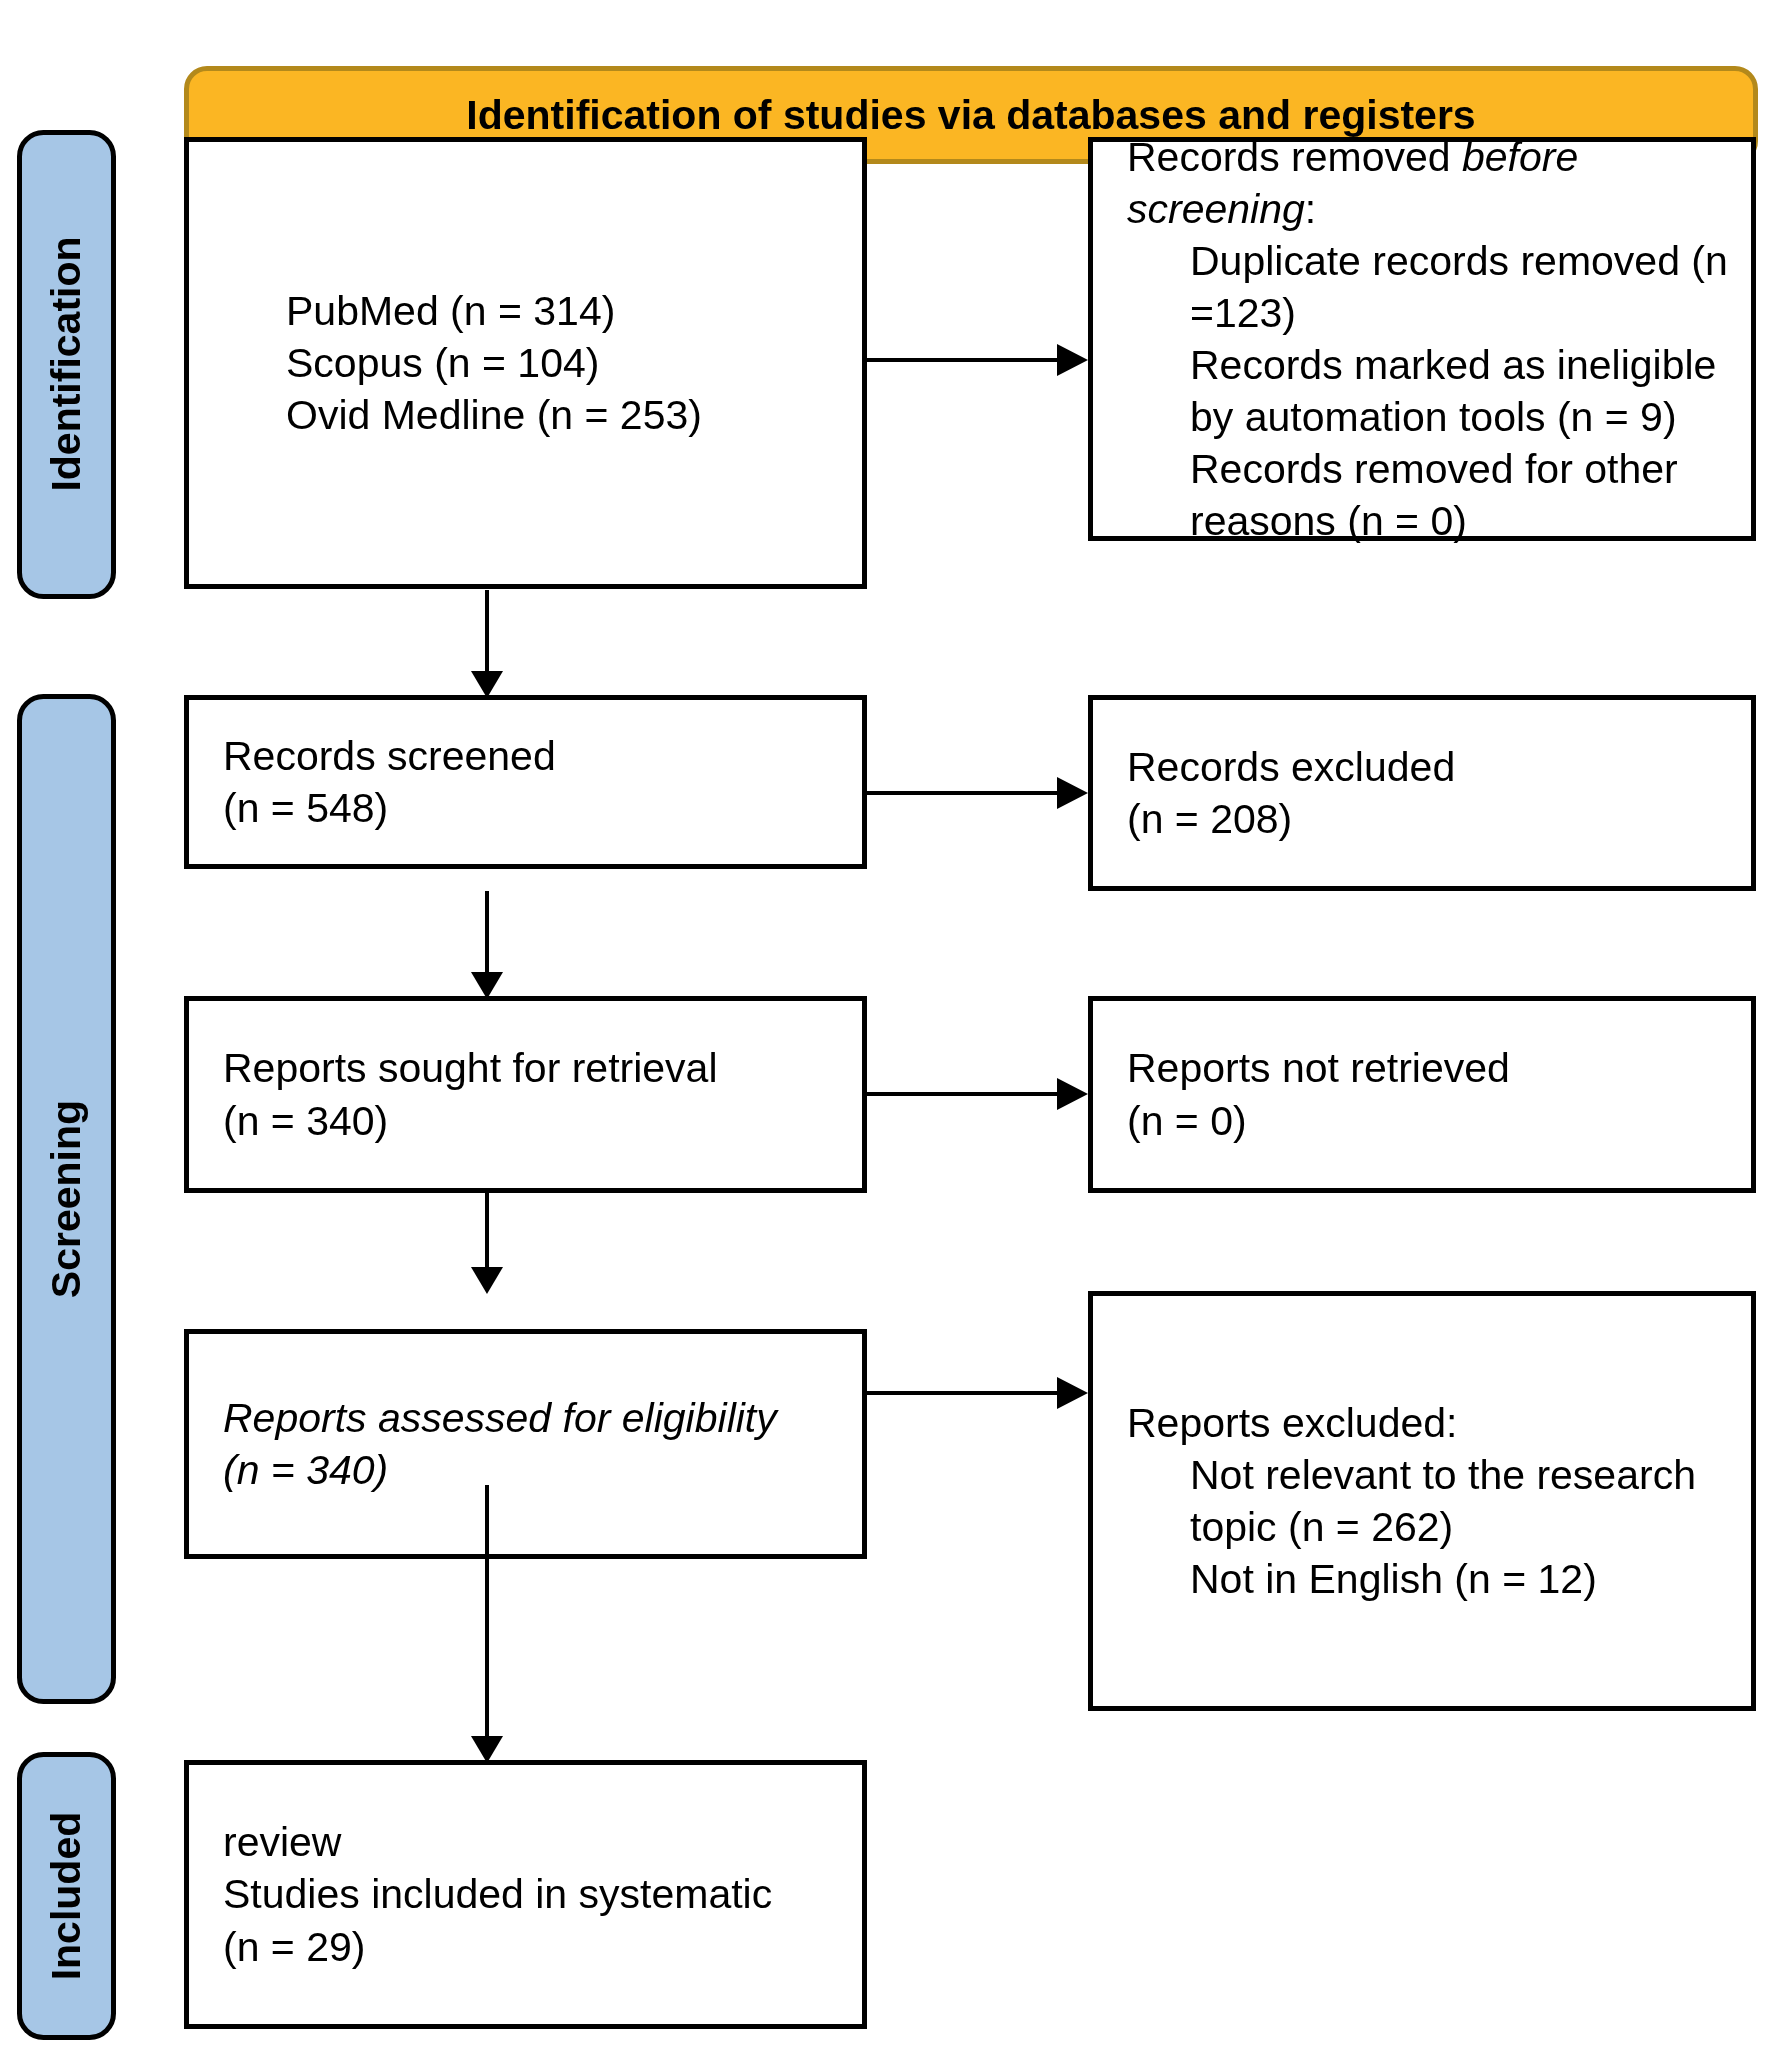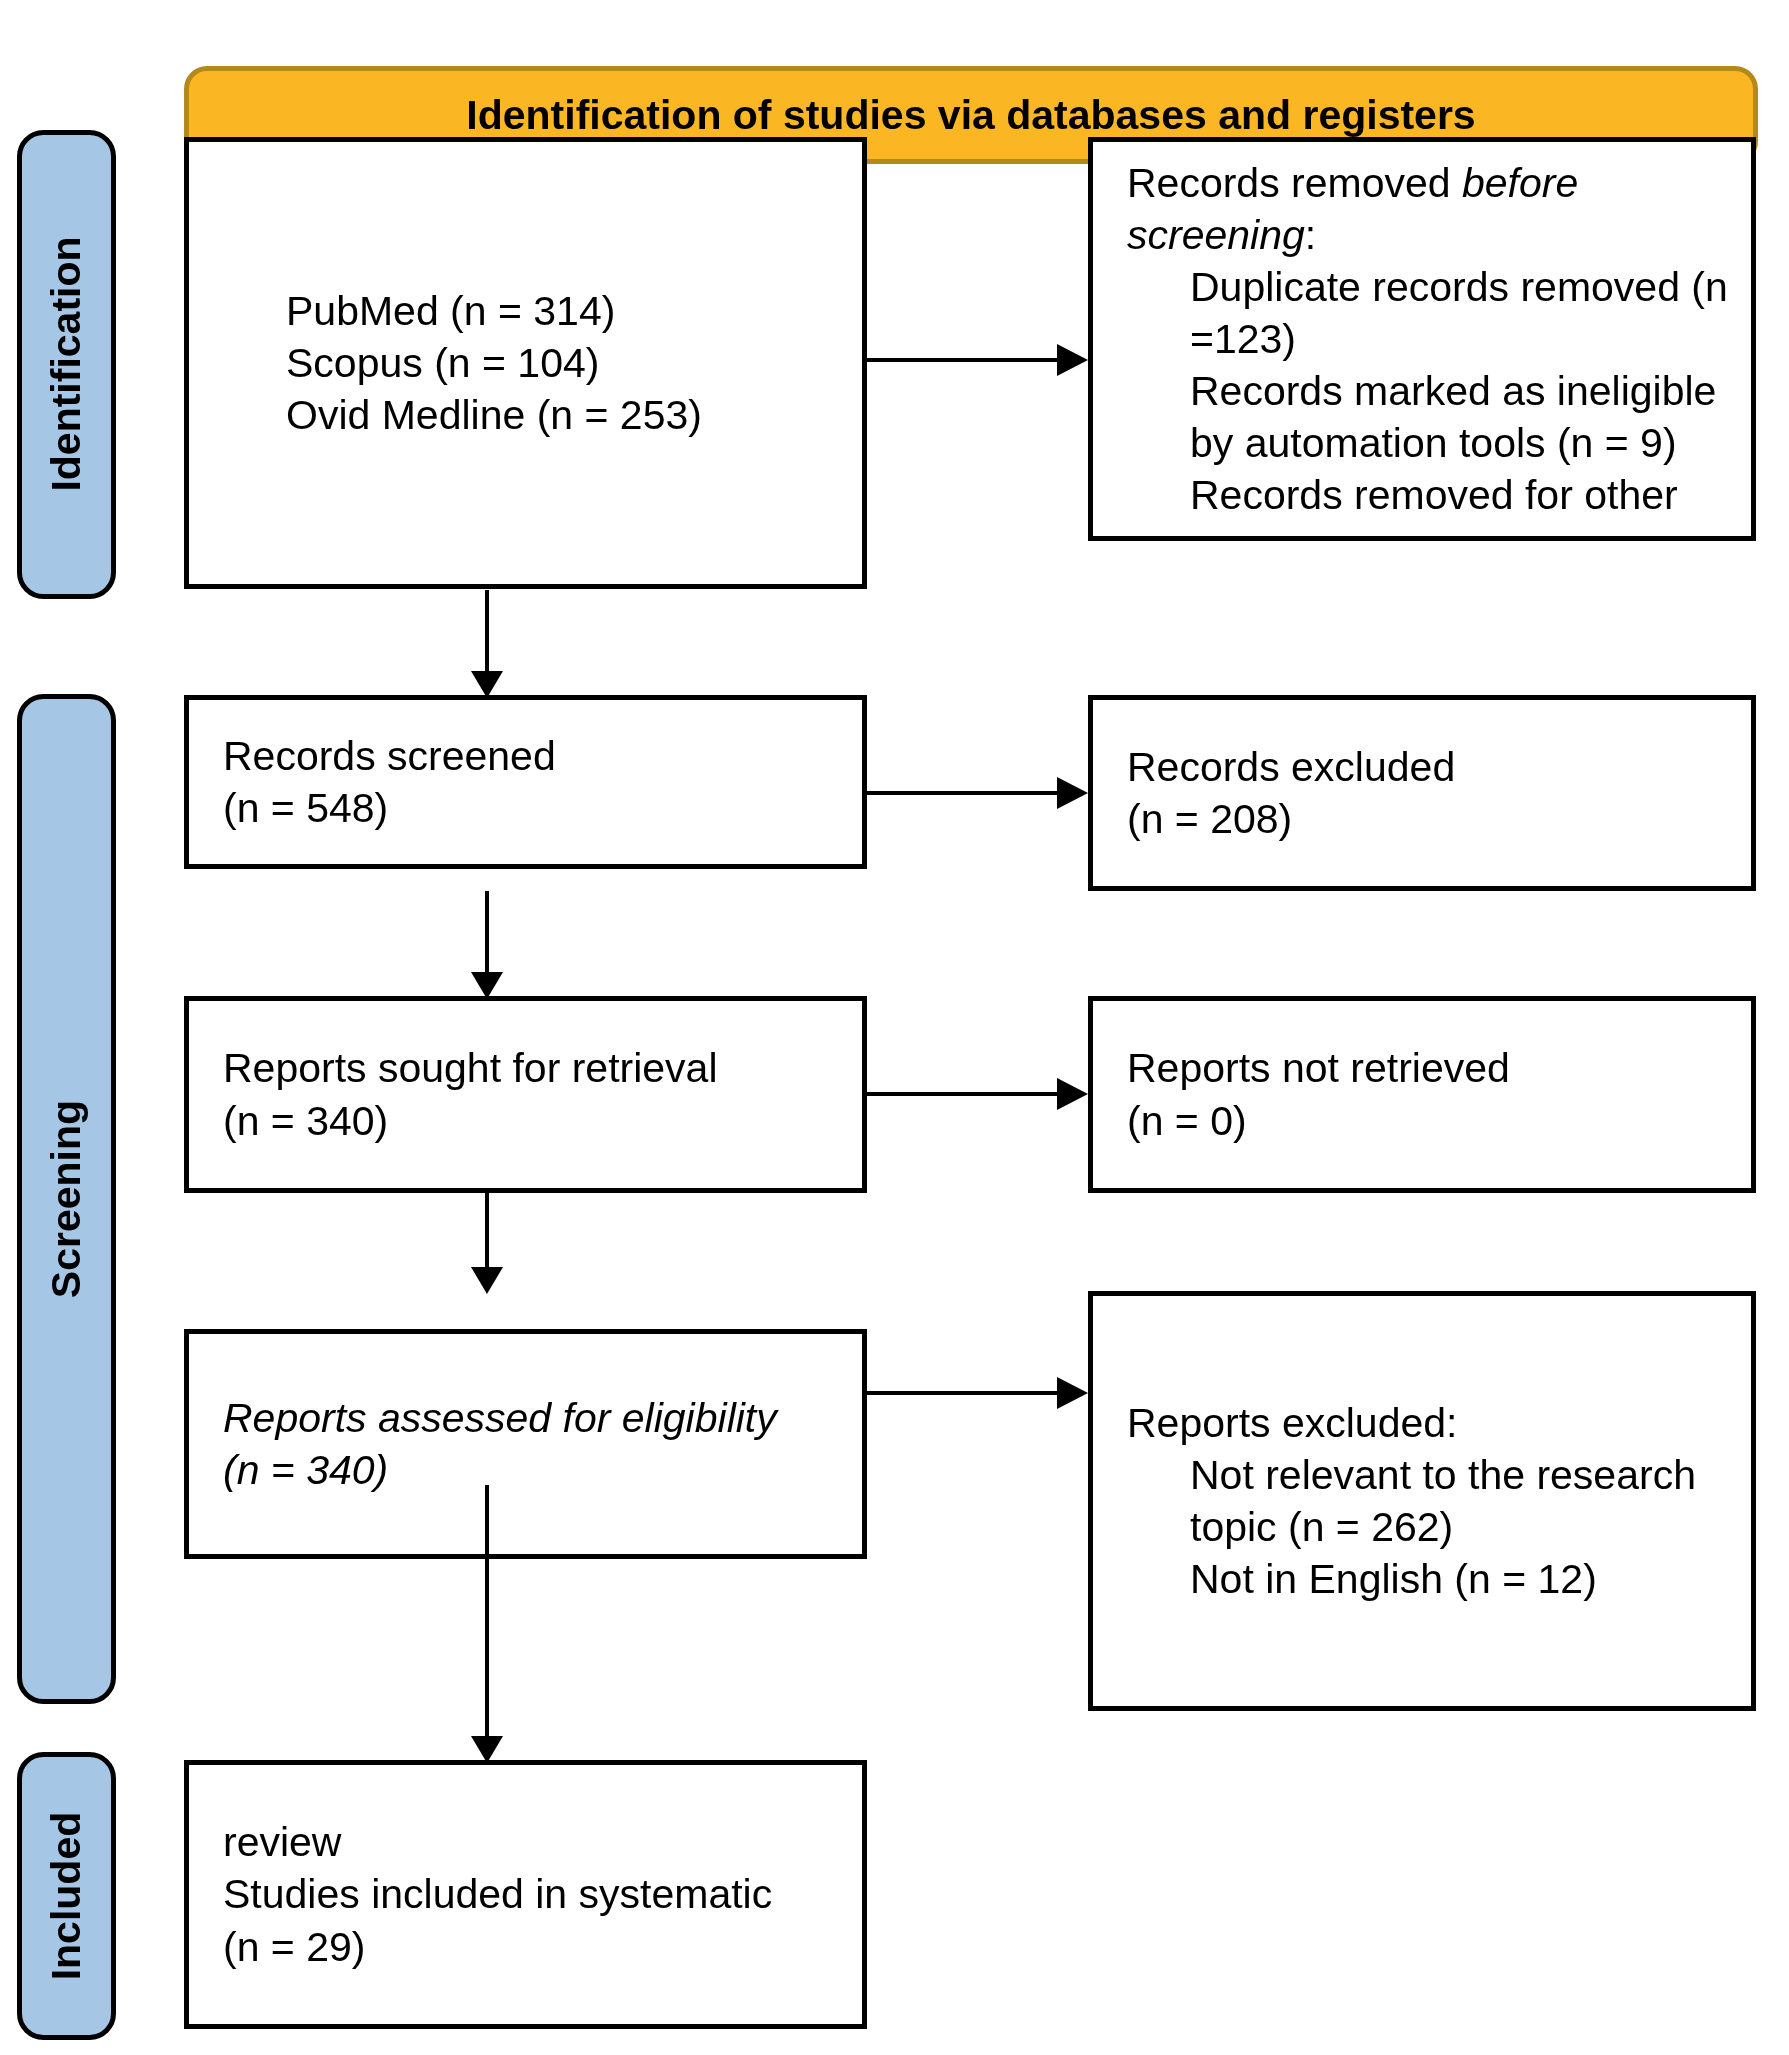--- a/index.html
+++ b/index.html
@@ -84,20 +84,21 @@
   </div>
 
   <div class="box col-r box-b">
     <div><span>Records removed </span><span class="it">before</span></div>
     <div><span class="it">screening</span><span>:</span></div>
     <div class="ind">Duplicate records removed (n</div>
     <div class="ind">=123)</div>
     <div class="ind">Records marked as ineligible</div>
     <div class="ind">by automation tools (n = 9)</div>
     <div class="ind">Records removed for other</div>
+    <div class="ind">reasons (n = 0)</div>
   </div>
 
   <div class="box col-l box-c">
     <div>Records screened</div>
     <div>(n = 548)</div>
   </div>
 
   <div class="box col-r box-d">
     <div>Records excluded</div>
     <div>(n = 208)</div>

